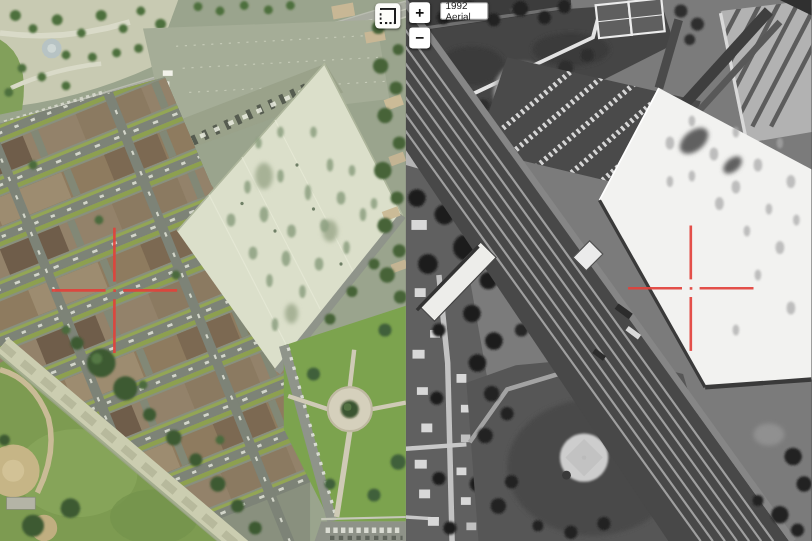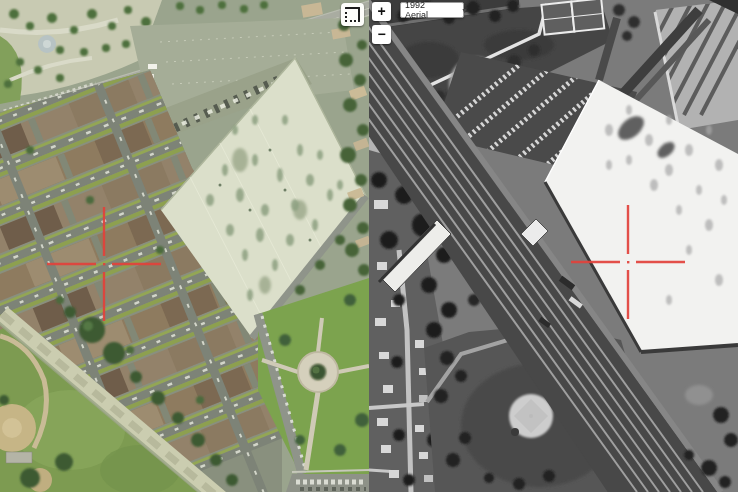--- a/index.html
+++ b/index.html
@@ -18,21 +18,21 @@
   .extent-glyph{width:11px;height:11px;border:2px solid #1c1c1c;border-bottom-style:dotted;
       border-left-style:dotted;border-radius:1px;background:transparent;}
 
   
   .zoom-ctrl{position:absolute;top:2px;left:3px;display:flex;flex-direction:column;gap:4px;}
   .zoom-btn{width:19px;height:19px;background:#ffffff;border:0;border-radius:3px;
       box-shadow:0 1px 2px rgba(0,0,0,.5);font-family:"Liberation Sans",sans-serif;
       font-weight:bold;font-size:14px;line-height:17px;color:#111;padding:0;cursor:pointer;}
 
   
-  .layer-select{position:absolute;top:2px;left:31px;width:64px;height:16px;background:#fff;
+  .layer-select{position:absolute;top:2px;left:31px;width:44px;height:16px;background:#fff;
       border:1px solid #9a9a9a;border-radius:2px;box-shadow:0 1px 2px rgba(0,0,0,.35);
       display:flex;align-items:center;justify-content:space-between;padding:0 4px;
       font-size:9px;color:#222;cursor:pointer;box-sizing:border-box;gap:33px;}
   .layer-caret{font-size:7px;color:#444;line-height:1;}
 </style>
 </head>
 <body>
 
 <div class="viewer">
 

